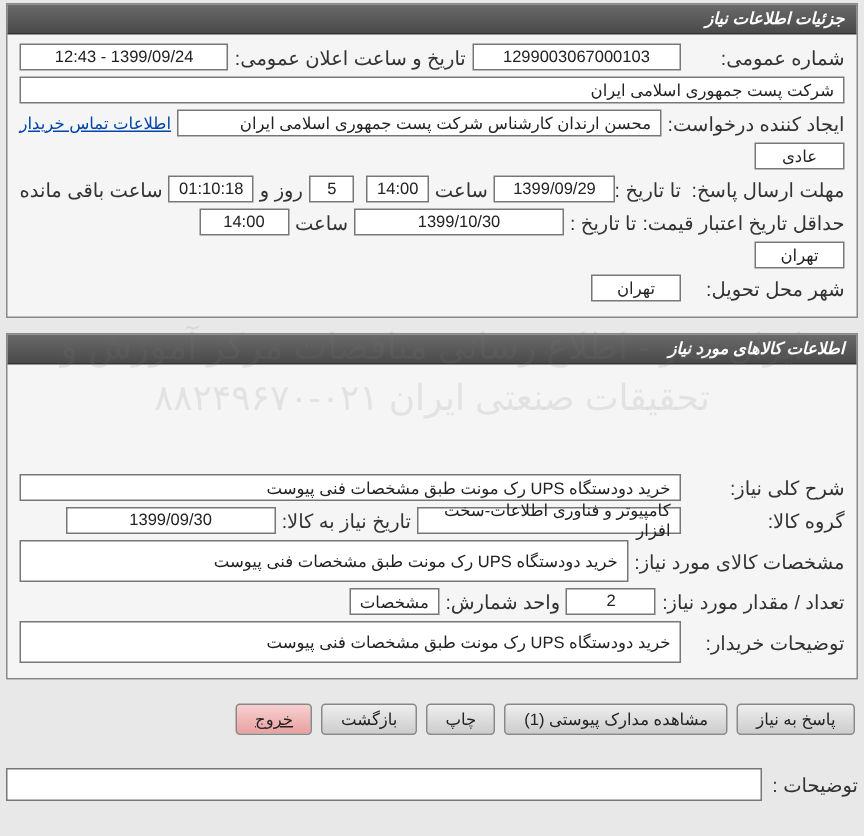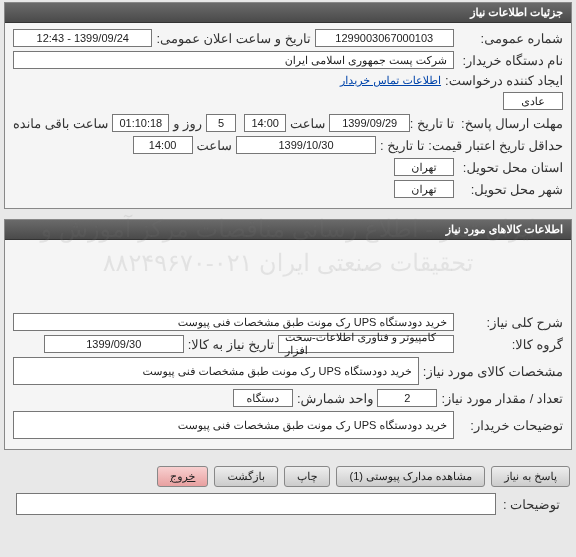--- a/index.html
+++ b/index.html
@@ -18,20 +18,21 @@
     background: #f5f5f5;
     position: relative;
   }
   .panel-header {
     background: linear-gradient(#6a6a6a, #4a4a4a);
     color: #fff;
     padding: 3px 8px;
     font-size: 11px;
     font-weight: bold;
     border-bottom: 1px solid #333;
+    font-style: italic;
   }
   .panel-body { padding: 6px 8px; }
   .row {
     display: flex;
     align-items: center;
     margin-bottom: 4px;
     gap: 4px;
   }
   .lbl {
     color: #333;
@@ -43,21 +44,21 @@
   .lbl-sm { min-width: 60px; }
   .field {
     background: #fff;
     border: 1px solid #777;
     padding: 2px 6px;
     font-size: 11px;
     color: #222;
     height: 18px;
     display: flex;
     align-items: center;
-    text-align: left;
+    text-align: right;
     justify-content: center;
   }
   .field-long { flex: 1; min-width: 200px; justify-content: flex-start; text-align: left; }
   .field-med { width: 140px; }
   .field-sm { width: 60px; }
   .field-xs { width: 45px; }
   .link {
     color: #0044aa;
     text-decoration: underline;
     cursor: pointer;
@@ -106,25 +107,25 @@
 <div class="panel">
   <div class="panel-header">جزئیات اطلاعات نیاز</div>
   <div class="panel-body">
     <div class="row">
       <span class="lbl">شماره عمومی:</span>
       <span class="field field-med">1299003067000103</span>
       <span class="lbl" style="min-width:auto">تاریخ و ساعت اعلان عمومی:</span>
       <span class="field field-med">1399/09/24 - 12:43</span>
     </div>
     <div class="row">
-      <span class="lbl">نام دستگاه خریدار:</span>
       <span class="field field-long">شرکت پست جمهوری اسلامی ایران</span>
     </div>
     <div class="row">
       <span class="lbl">ایجاد کننده درخواست:</span>
+      <span class="field field-long">محسن ارندان کارشناس شرکت پست جمهوری اسلامی ایران</span>
       <a class="link">اطلاعات تماس خریدار</a>
     </div>
     <div class="row">
       <span class="field field-sm">عادی</span>
     </div>
     <div class="row">
       <span class="lbl">مهلت ارسال پاسخ:</span>
       <span class="lbl lbl-sm" style="min-width:40px">تا تاریخ :</span>
       <span class="field field-med">1399/09/29</span>
       <span class="lbl" style="min-width:auto">ساعت</span>
@@ -136,21 +137,20 @@
       <span class="lbl" style="min-width:auto">ساعت باقی مانده</span>
     </div>
     <div class="row">
       <span class="lbl">حداقل تاریخ اعتبار قیمت:</span>
       <span class="lbl lbl-sm" style="min-width:40px">تا تاریخ :</span>
       <span class="field field-med">1399/10/30</span>
       <span class="lbl" style="min-width:auto">ساعت</span>
       <span class="field field-sm">14:00</span>
     </div>
     <div class="row">
-      <span class="lbl">استان محل تحویل:</span>
       <span class="field field-sm">تهران</span>
     </div>
     <div class="row">
       <span class="lbl">شهر محل تحویل:</span>
       <span class="field field-sm">تهران</span>
     </div>
   </div>
 </div>
 
 <div class="panel">
@@ -170,33 +170,33 @@
       <span class="field field-med">1399/09/30</span>
     </div>
     <div class="row">
       <span class="lbl">مشخصات کالای مورد نیاز:</span>
       <span class="field field-long" style="height:28px">خرید دودستگاه UPS رک مونت طبق مشخصات فنی پیوست</span>
     </div>
     <div class="row">
       <span class="lbl">تعداد / مقدار مورد نیاز:</span>
       <span class="field field-sm">2</span>
       <span class="lbl" style="min-width:auto">واحد شمارش:</span>
-      <span class="field field-sm">دستگاه</span>
+      <span class="field field-sm">مشخصات</span>
     </div>
     <div class="row">
       <span class="lbl">توضیحات خریدار:</span>
       <span class="field field-long" style="height:28px">خرید دودستگاه UPS رک مونت طبق مشخصات فنی پیوست</span>
     </div>
   </div>
 </div>
 
 <div class="btn-row">
   <button class="btn">پاسخ به نیاز</button>
   <button class="btn">مشاهده مدارک پیوستی (1)</button>
   <button class="btn">چاپ</button>
   <button class="btn">بازگشت</button>
   <button class="btn btn-exit">خروج</button>
 </div>
 
-<div class="row" style="padding:0 16px;">
+<div class="row" style="padding:0 4px;margin-top:16px;">
   <span class="lbl" style="min-width:60px">توضیحات :</span>
   <textarea class="field" style=""></textarea>
 </div>
 
 </body></html>

